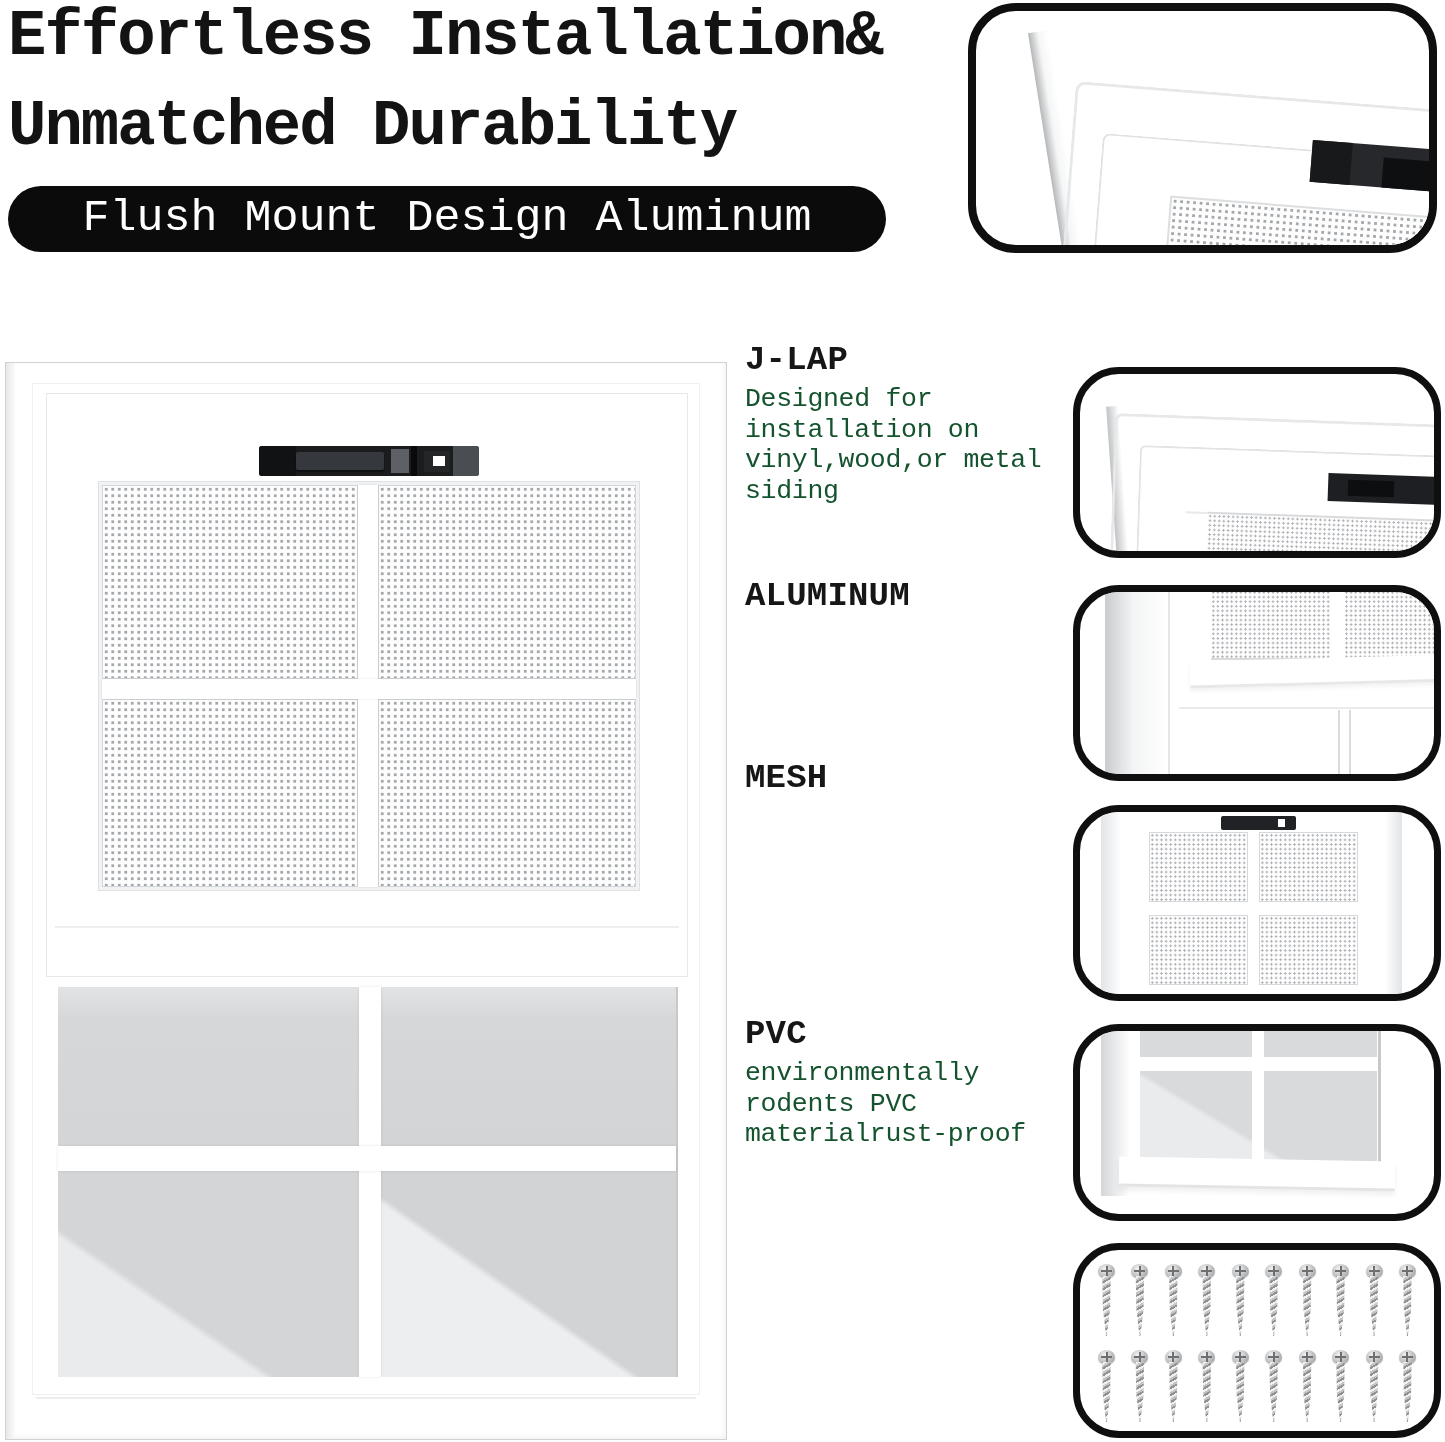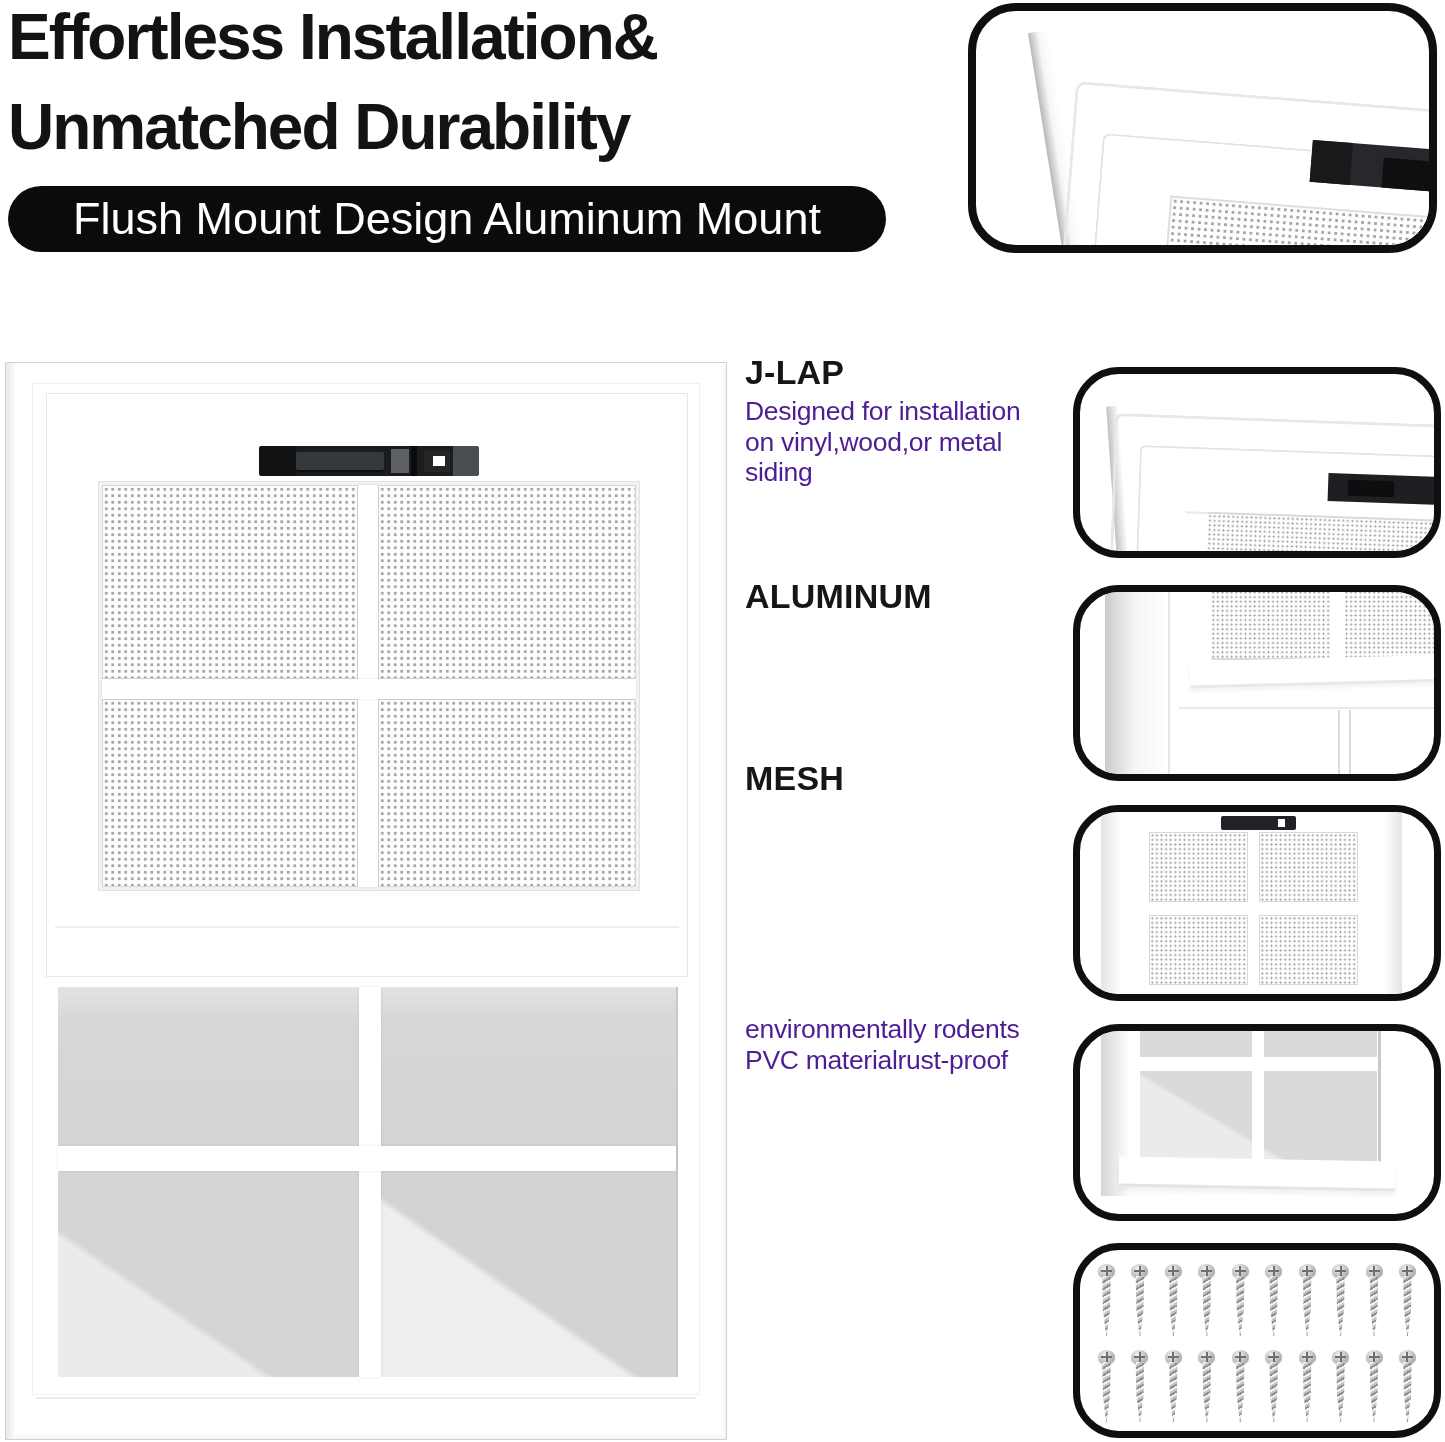--- a/index.html
+++ b/index.html
@@ -1,30 +1,30 @@
 <!DOCTYPE html>
 <html><head>
 <meta charset="utf-8">
 <style>
   html,body { margin:0; padding:0; background:#ffffff; }
   .canvas {
     position:relative; width:1445px; height:1442px; background:#fff;
-    overflow:hidden; font-family:Liberation Sans, sans-serif; color:#151515;
+    overflow:hidden; font-family:Liberation Mono, monospace; color:#151515;
   }
   
   .title { position:absolute; left:8px; top:-8px; font-size:64px; line-height:90px;
            font-weight:700; letter-spacing:-2px; color:#131313; }
   .badge { position:absolute; left:8px; top:186px; width:878px; height:66px;
            background:#0b0b0b; border-radius:36px; color:#ffffff; text-align:center;
            font-size:45px; line-height:66px; font-weight:400; letter-spacing:0; }
   
   .feat { position:absolute; left:745px; width:310px; }
-  .f1{top:352px} .f2{top:576px} .f3{top:758px} .f4{top:1014px} .f5{top:1236px}
+  .f1{top:340px} .f2{top:576px} .f3{top:758px} .f4{top:1014px} .f5{top:1236px}
   .feat-head { font-size:34px; font-weight:700; color:#161616; line-height:40px; margin:0 0 4px 0; letter-spacing:.2px; }
-  .feat-body { font-size:26.5px; font-weight:400; color:#4c1d95; line-height:30.5px; letter-spacing:-0.3px; width:308px; }
+  .feat-body { font-size:26.5px; font-weight:400; color:#14532d; line-height:30.5px; letter-spacing:-0.3px; width:308px; }
   .feat-body.narrow { width:272px; }
   
   .card { position:absolute; left:1073px; width:368px; box-sizing:border-box;
           border:7px solid #0f0f0f; border-radius:46px; background:#fff; overflow:hidden; }
   .card .inner { position:absolute; inset:0; overflow:hidden; }
   .c1{top:367px; height:191px} .c2{top:585px; height:196px} .c3{top:805px; height:196px}
   .c4{top:1024px; height:197px} .c5{top:1243px; height:195px}
   .hero { left:968px; top:3px; width:469px; height:250px; border-width:8px; border-radius:48px; }
   
   .mesh { background-color:#fdfdfe;
@@ -206,20 +206,21 @@
     <div class="feat-head">J-LAP</div>
     <div class="feat-body">Designed for installation on vinyl,wood,or metal siding</div>
   </div>
   <div class="feat f2">
     <div class="feat-head">ALUMINUM</div>
   </div>
   <div class="feat f3">
     <div class="feat-head">MESH</div>
   </div>
   <div class="feat f4">
+    <div class="feat-head">PVC</div>
     <div class="feat-body">environmentally rodents PVC materialrust-proof</div>
   </div>
   <div class="feat f5">
   </div>
 
   <div class="card c1">
     <div class="inner">
       <div class="c1-shadow"></div>
       <div class="c1-l1"></div>
       <div class="c1-l2"></div>

